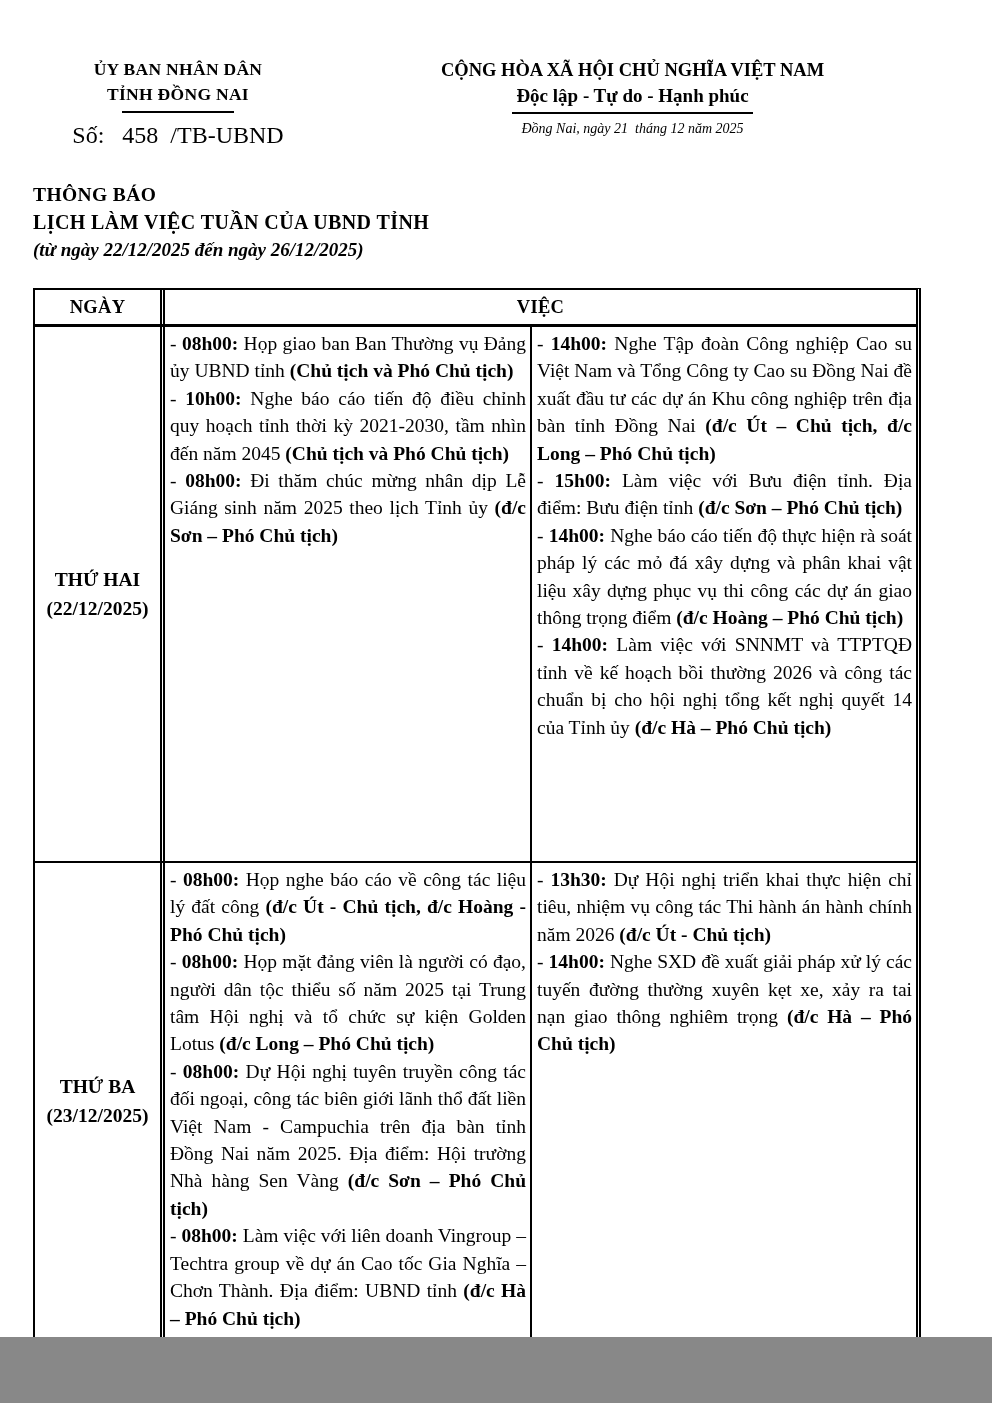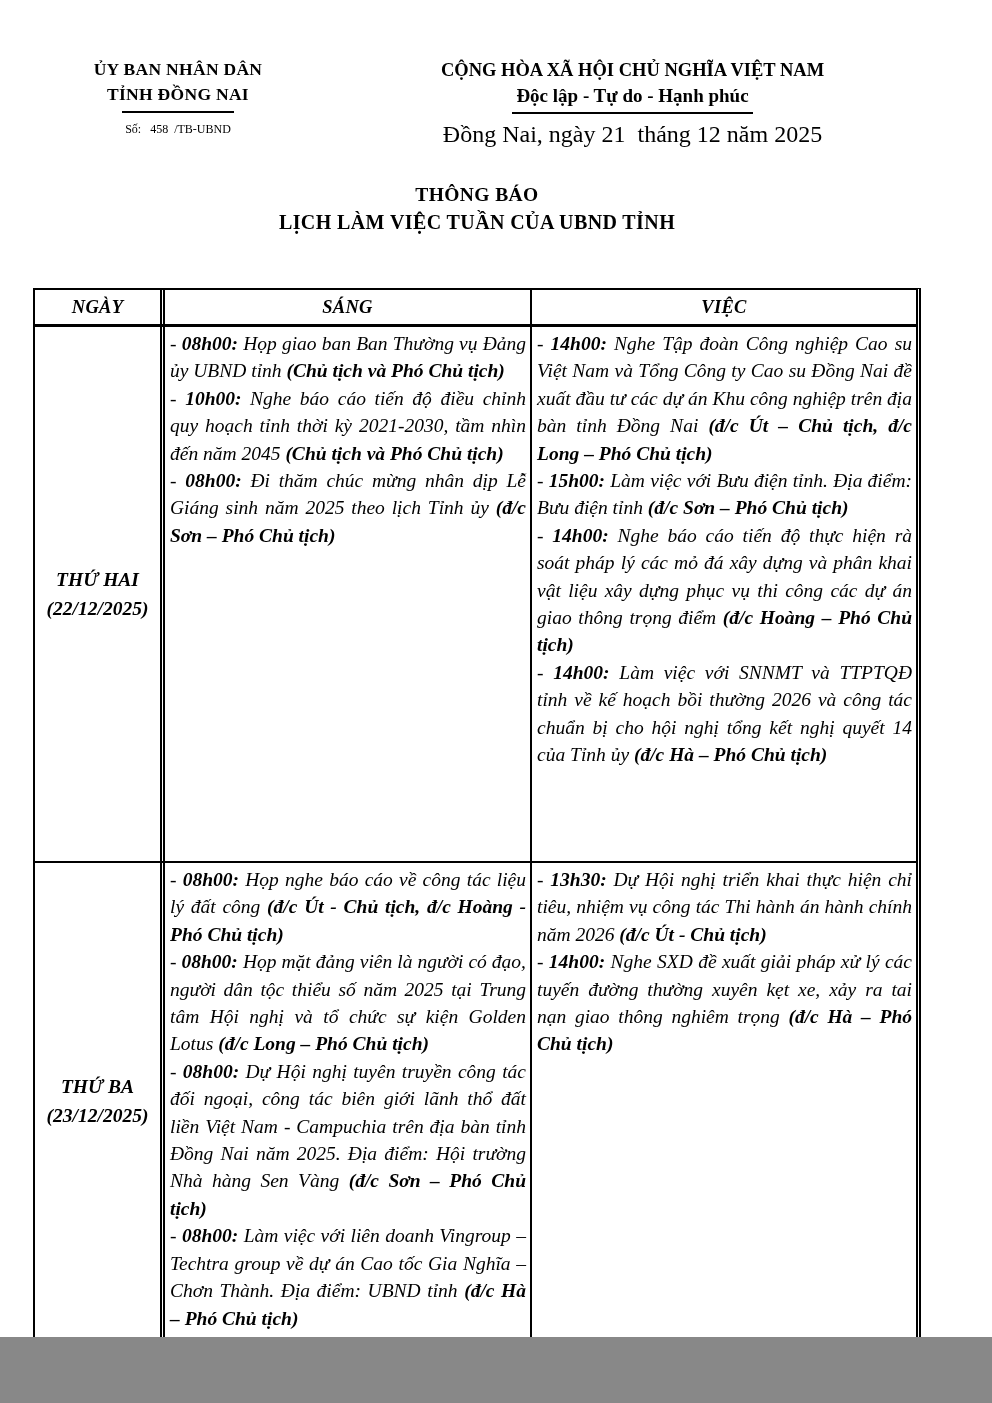--- a/index.html
+++ b/index.html
@@ -12,44 +12,44 @@
     overflow:hidden;
     margin:0 auto;
   }
   
   .header-left{
     position:absolute;left:52px;top:57px;width:252px;
     text-align:center;
   }
   .org-line{font-weight:bold;font-size:17.5px;line-height:25px;letter-spacing:.3px;}
   .org-rule{width:112px;border-top:2px solid #000;margin:4px auto 9px auto;height:0;}
-  .doc-number{font-size:12px;white-space:pre;text-align:center;}
+  .doc-number{font-size:24px;white-space:pre;text-align:center;}
   .header-right{
     position:absolute;left:355px;top:57px;width:555px;
     text-align:center;
   }
   .nat-title{font-weight:bold;font-size:18.5px;line-height:26px;}
   .nat-motto{display:inline-block;font-weight:bold;font-size:19px;line-height:25px;
     border-bottom:2px solid #000;padding:0 4px 4px 4px;}
-  .place-date{font-size:24px;margin-top:7px;white-space:pre;}
+  .place-date{font-style:italic;font-size:14px;margin-top:7px;white-space:pre;}
   
-  .title-block{position:absolute;left:33px;top:181px;width:888px;text-align:center;}
+  .title-block{position:absolute;left:33px;top:181px;width:888px;}
   .title-l1{font-weight:bold;font-size:19.5px;line-height:27px;letter-spacing:.4px;}
   .title-l2{font-weight:bold;font-size:20px;line-height:28px;letter-spacing:.4px;}
   .title-l3{font-weight:bold;font-style:italic;font-size:19px;line-height:27px;}
   
   .sched-table{
     position:absolute;left:33px;top:288px;width:888px;
     border:2px solid #000;
     border-right:5px double #000;
     box-sizing:border-box;
   }
   .t-row{display:flex;align-items:stretch;box-sizing:border-box;}
   .t-head{border-bottom:3px solid #000;height:37px;}
-  .cell{box-sizing:border-box;font-style:italic;}
+  .cell{box-sizing:border-box;}
   .c-day{width:130px;border-right:5px double #000;flex:none;
     display:flex;flex-direction:column;justify-content:center;align-items:center;text-align:center;}
   .c-morn{width:367px;border-right:2px solid #000;flex:none;}
   .c-aft{flex:1;}
   .th{font-weight:bold;font-size:18.5px;justify-content:center;
     display:flex;align-items:center;text-align:center;letter-spacing:.3px;}
   .body-row + .body-row{border-top:2px solid #000;}
   .body-row .c-morn,.body-row .c-aft{
     padding:3px 4px 8px 5px;
     font-size:19.5px;line-height:27.4px;
@@ -77,26 +77,26 @@
     <div class="nat-title">CỘNG HÒA XÃ HỘI CHỦ NGHĨA VIỆT NAM</div>
     <div>
       <span class="nat-motto">Độc lập - Tự do - Hạnh phúc</span>
     </div>
     <div class="place-date">Đồng Nai, ngày 21  tháng 12 năm 2025</div>
   </div>
 
   <div class="title-block">
     <div class="title-l1">THÔNG BÁO</div>
     <div class="title-l2">LỊCH LÀM VIỆC TUẦN CỦA UBND TỈNH</div>
+    <div class="title-l3">(từ ngày 22/12/2025 đến ngày 26/12/2025)</div>
   </div>
 
   <div class="sched-table">
     <div class="t-row t-head">
       <div class="cell c-day th">NGÀY</div>
-      <div class="cell c-morn th">SÁNG</div>
       <div class="cell c-aft th">VIỆC</div>
     </div>
     <div id="rows-container">
         <div class="t-row body-row row-0">
           <div class="cell c-day">
             <div class="day-label">THỨ HAI</div>
             <div class="day-date">(22/12/2025)</div>
           </div>
           <div class="cell c-morn">
             <p class="item"><span>- </span><b>08h00:</b><span> Họp giao ban Ban Thường vụ Đảng ủy UBND tỉnh </span><b>(Chủ tịch và Phó Chủ tịch)</b></p>

